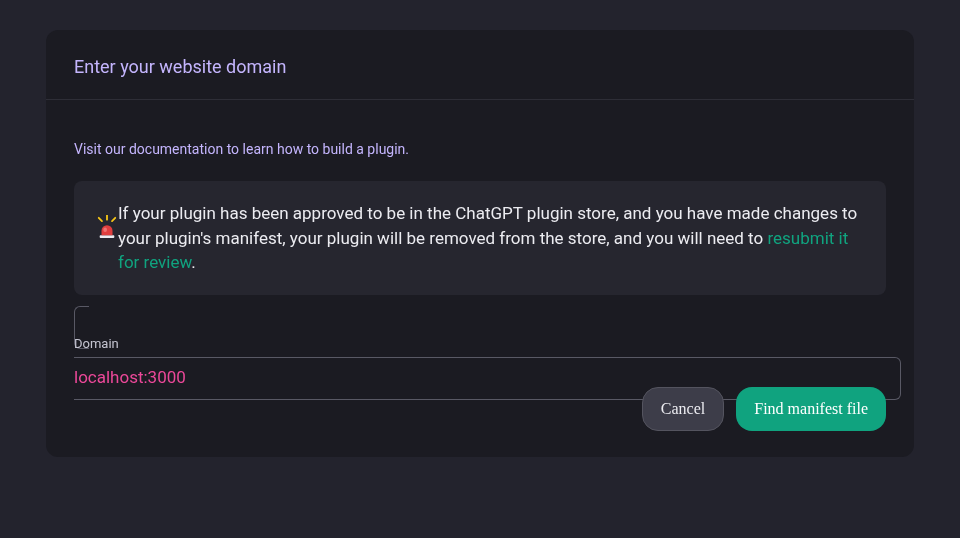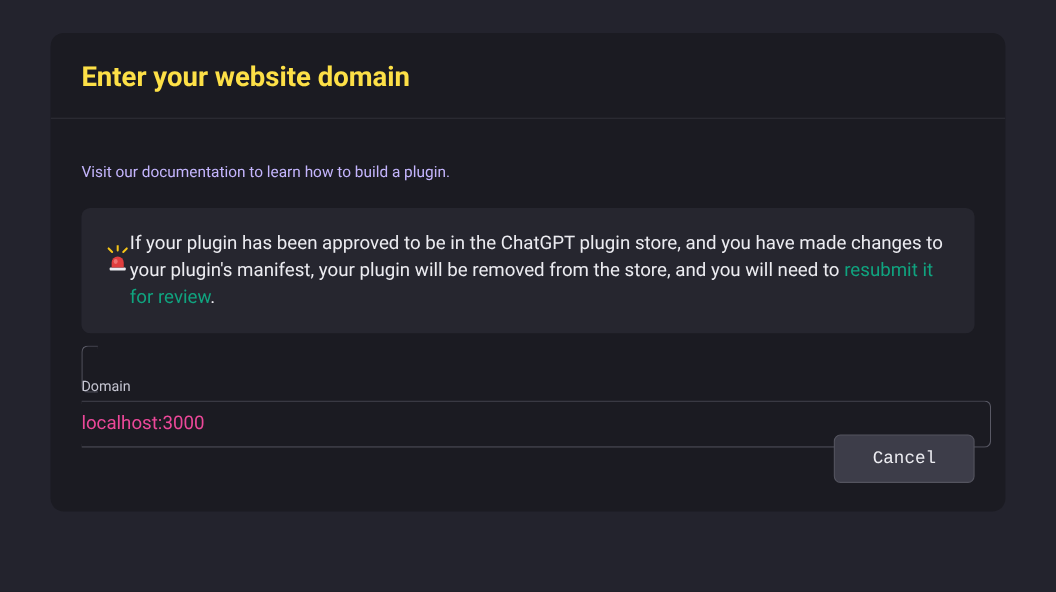--- a/index.html
+++ b/index.html
@@ -17,23 +17,23 @@
     background: #1b1b22;
     border-radius: 12px;
     width: 100%;
     overflow: hidden;
   }
   .modal-header {
     padding: 26px 28px 22px 28px;
     border-bottom: 1px solid #2e2e37;
   }
   .modal-title {
-    font-size: 25px;
-    font-weight: 700;
-    color: #fde047;
+    font-size: 18px;
+    font-weight: 400;
+    color: #c4b5fd;
   }
   .modal-body {
     padding: 28px 28px 26px 28px;
   }
   .doc-link {
     color: #c4b5fd;
     font-size: 14px;
     display: inline-block;
     margin-bottom: 24px;
     cursor: pointer;
@@ -83,25 +83,25 @@
     width: 100%;
     font-family: inherit;
   }
   .button-row {
     display: flex;
     justify-content: flex-end;
     gap: 12px;
   }
   .btn {
     font-size: 16px;
-    padding: 12px 34px;
-    border-radius: 6px;
+    padding: 12px 18px;
+    border-radius: 16px;
     border: none;
     cursor: pointer;
-    font-family: Liberation Mono, monospace;
+    font-family: Liberation Serif, serif;
   }
   .btn-secondary {
     background: #3d3d49;
     color: #ececf1;
     border: 1px solid #54545f;
   }
   .btn-primary {
     background: #10a37f;
     color: #ffffff;
     font-weight: 500;
@@ -136,16 +136,17 @@
       </div>
     </div>
 
     <label class="input-wrap">
       <div class="input-label">Domain</div>
       <input class="input-field" type="text" value="localhost:3000" style="">
     </label>
 
     <div class="button-row">
       <button class="btn btn-secondary">Cancel</button>
+      <button class="btn btn-primary">Find manifest file</button>
     </div>
 
   </div>
 </div>
 
 </body></html>

